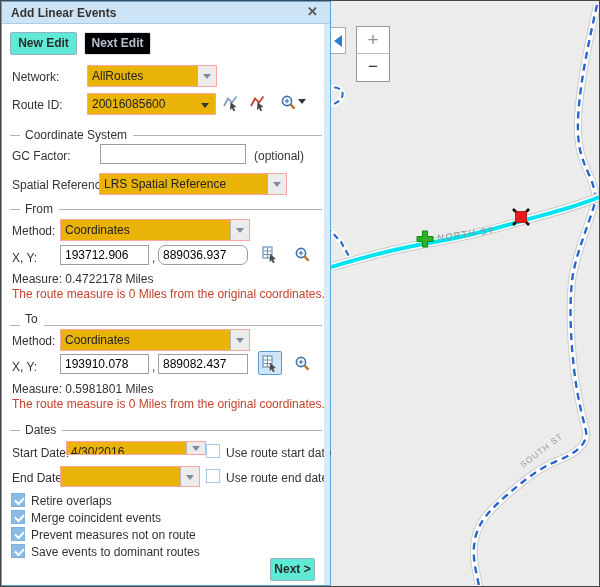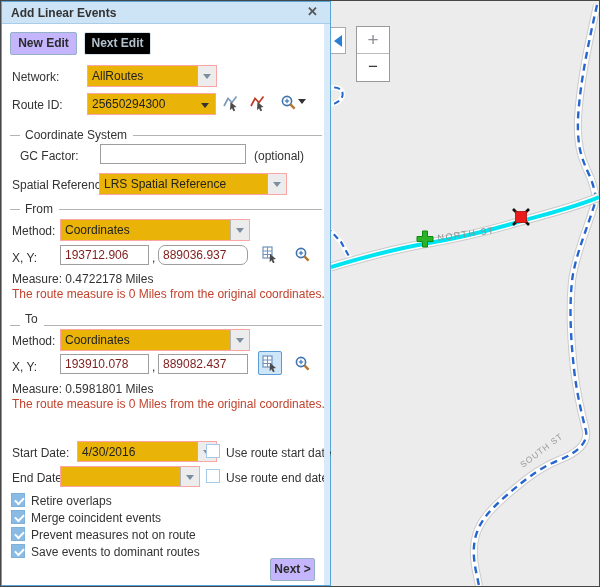--- a/index.html
+++ b/index.html
@@ -5,25 +5,25 @@
   * { margin:0; padding:0; box-sizing:border-box; }
   body { font-family:"Liberation Sans", sans-serif; background:#fff; }
   .screen { position:relative; width:600px; height:587px; border:1px solid #474747; background:#fff; overflow:hidden; }
 
   
   .panel { position:absolute; left:0; top:0; width:330px; height:585px; background:#fff; border:1px solid #57a4d8; }
   .panel-header { position:absolute; left:0; top:0; width:328px; height:22px; background:#cde4f6; border-bottom:1px solid #a9cce8; }
   .panel-title { position:absolute; left:9px; top:4px; font-size:12px; font-weight:bold; color:#333; }
   .close-x { position:absolute; right:12px; top:2px; font-size:13px; font-weight:bold; color:#555; cursor:pointer; }
 
-  .btn { position:absolute; height:23px; font-size:12px; font-weight:bold; color:#2b2b2b; background:#c4b5fd; border:1px solid #93b1c6; border-radius:2px; text-align:center; line-height:21px; cursor:pointer; }
+  .btn { position:absolute; height:23px; font-size:12px; font-weight:bold; color:#2b2b2b; background:#5eead4; border:1px solid #93b1c6; border-radius:2px; text-align:center; line-height:21px; cursor:pointer; }
   .btn.disabled { background:#000000; border-color:#d7e4ee; color:#b3c1cc; cursor:default; }
 
   .lbl { position:absolute; font-size:12px; color:#333; white-space:nowrap; }
-  .txt { position:absolute; height:20px; border:1px solid #9e9e9e; font-size:12px; color:#7f1d1d; padding:0 4px; font-family:"Liberation Sans",sans-serif; background:#fff; }
+  .txt { position:absolute; height:20px; border:1px solid #9e9e9e; font-size:12px; color:#000000; padding:0 4px; font-family:"Liberation Sans",sans-serif; background:#fff; }
 
   .combo { position:absolute; height:22px; border:1px solid #fca5a5; background:#eab308; display:flex; }
   .combo-text { flex:1; font-size:12px; color:#222; padding:3px 4px 0 4px; white-space:nowrap; overflow:hidden; }
   .combo-btn { width:19px; background:#ececec; border-left:1px solid #b5b5b5; position:relative; cursor:pointer; }
   .caret { position:absolute; left:50%; top:50%; margin:-2px 0 0 -4px; width:0; height:0; border-left:4px solid transparent; border-right:4px solid transparent; border-top:5px solid #7b8da0; }
   .caret.dark { border-top-color:#333; }
   .combo .inner-caret { position:absolute; right:6px; top:9px; width:0; height:0; border-left:4px solid transparent; border-right:4px solid transparent; border-top:5px solid #333; }
 
   .divider { position:absolute; left:8px; right:8px; height:14px; display:flex; align-items:center; }
   .divider .dash { width:10px; height:1px; background:#b3b3b3; margin-right:5px; }
@@ -67,21 +67,21 @@
     <span class="lbl" style="left:10px; top:68px;">Network:</span>
     <div class="combo" style="left:85px; top:63px; width:130px;">
       <span class="combo-text">AllRoutes</span>
       <span class="combo-btn">
           <i class="caret"></i>
         </span>
     </div>
 
     <span class="lbl" style="left:10px; top:96px;">Route ID:</span>
     <div class="combo" style="left:85px; top:91px; width:129px;">
-      <span class="combo-text">25650294300</span>
+      <span class="combo-text">20016085600</span>
       <i class="inner-caret"></i>
     </div>
     <span class="icon-btn" style="left:220px; top:92px;">
       <svg width="18" height="18" viewBox="0 0 18 18">
           <path d="M2,12 L6,4.5 L10,8.5 L14.5,2.5" fill="none" stroke="#7d9ab9" stroke-width="1.7"></path>
           <path d="M8.5,8 l6,5 l-2.8,0.4 l1.5,3.1 l-1.7,0.8 l-1.5,-3.1 l-2,2 z" fill="#4a4a4a"></path>
         </svg>
     </span>
     <span class="icon-btn" style="left:247px; top:92px;">
       <svg width="18" height="18" viewBox="0 0 18 18">
@@ -97,21 +97,21 @@
           <line x1="10.4" y1="10.4" x2="14.6" y2="14.6" stroke="#b5762e" stroke-width="2.4"></line>
         </svg>
     </span>
     <i class="caret dark" style="position:absolute; left:300px; top:99px;"></i>
 
     <div class="divider" style="top:126px;">
       <span class="dash"></span>
         <span class="dlabel">Coordinate System</span>
         <span class="line"></span>
     </div>
-    <span class="lbl" style="left:10px; top:147px;margin-left:8px;">GC Factor:</span>
+    <span class="lbl" style="left:10px; top:147px;">GC Factor:</span>
     <input class="txt" style="left: 98px; top: 142px; width: 146px;" value="">
     <span class="lbl" style="left:252px; top:147px;">(optional)</span>
     <span class="lbl" style="left:10px; top:176px;">Spatial Reference:</span>
     <div class="combo" style="left:97px; top:171px; width:188px;">
       <span class="combo-text">LRS Spatial Reference</span>
       <span class="combo-btn">
           <i class="caret"></i>
         </span>
     </div>
 
@@ -180,22 +180,27 @@
       <svg width="18" height="18" viewBox="0 0 18 18">
           <circle cx="7" cy="7" r="4.6" fill="none" stroke="#3f74ae" stroke-width="1.6"></circle>
           <line x1="4.8" y1="7" x2="9.2" y2="7" stroke="#3f74ae" stroke-width="1.2"></line>
           <line x1="7" y1="4.8" x2="7" y2="9.2" stroke="#3f74ae" stroke-width="1.2"></line>
           <line x1="10.4" y1="10.4" x2="14.6" y2="14.6" stroke="#b5762e" stroke-width="2.4"></line>
         </svg>
     </span>
     <span class="measure" style="top:380px;">Measure: 0.5981801 Miles</span>
     <span class="warn" style="top:395px;">The route measure is 0 Miles from the original coordinates.</span>
 
+    <div class="divider" style="top:421px;">
+      <span class="dash"></span>
+        <span class="dlabel">Dates</span>
+        <span class="line"></span>
+    </div>
     <span class="lbl" style="left:10px; top:444px;">Start Date:</span>
-    <div class="combo" style="left:75px; top:439px; width:140px; height:21px;">
+    <div class="combo" style="left:64px; top:439px; width:140px; height:14px;text-decoration:underline;">
       <span class="combo-text">4/30/2016</span>
       <span class="combo-btn">
           <i class="caret"></i>
         </span>
     </div>
     <span class="cb" style="left:204px; top:442px;"></span>
     <span class="lbl" style="left:224px; top:444px;">Use route start date</span>
 
     <span class="lbl" style="left:10px; top:469px;">End Date:</span>
     <div class="combo" style="left:58px; top:464px; width:140px; height:21px;">

